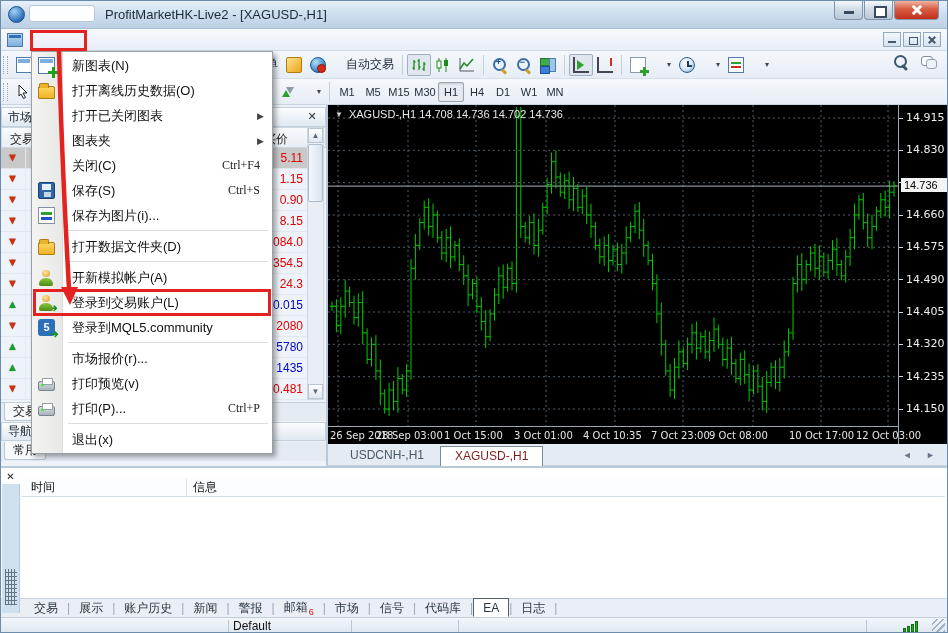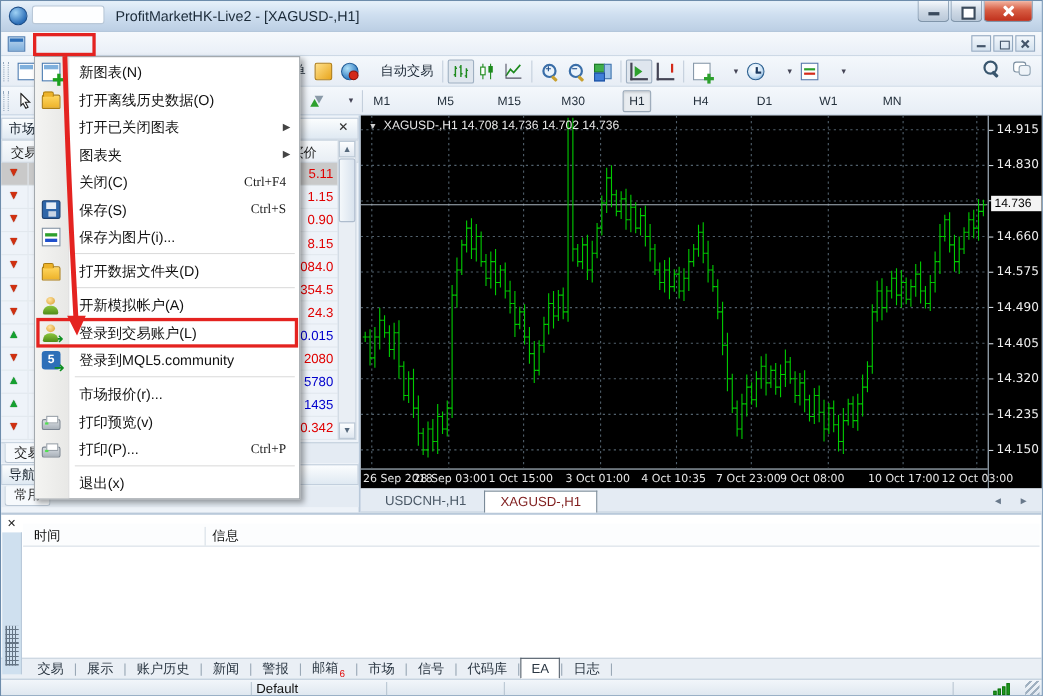--- a/index.html
+++ b/index.html
@@ -309,21 +309,21 @@
       <svg class="i-cursor" width="12" height="15">
           <path d="M2 1l8 8-4 0 2.5 4.5-2 1L4 10 2 12z" fill="#fff" stroke="#222" stroke-width="1"></path>
         </svg>
     </div>
     <div style="width:240px;flex:none;"></div>
     <div class="tbtn">
         <span class="ic i-symbols"></span>
         <span class="drop">▾</span>
       </div>
     <span class="sep-v"></span>
-    <div id="timeframes" style="display:flex;gap:32px;">
+    <div id="timeframes" style="display:flex;">
         <div class="tf-btn">M1</div>
         <div class="tf-btn">M5</div>
         <div class="tf-btn">M15</div>
         <div class="tf-btn">M30</div>
         <div class="tf-btn active">H1</div>
         <div class="tf-btn">H4</div>
         <div class="tf-btn">D1</div>
         <div class="tf-btn">W1</div>
         <div class="tf-btn">MN</div>
       </div>
@@ -393,21 +393,21 @@
             <span class="mw-bid blue">5780</span>
           </div>
           <div class="mw-row">
             <span class="mw-arrow up">▲</span>
             <span class="mw-cell-sep"></span>
             <span class="mw-bid blue">1435</span>
           </div>
           <div class="mw-row">
             <span class="mw-arrow down">▼</span>
             <span class="mw-cell-sep"></span>
-            <span class="mw-bid red">0.342</span>
+            <span class="mw-bid red">0.481</span>
           </div>
         </div>
       <div class="mw-scroll">
         <div class="sc-btn" style="top:0;">▲</div>
         <div class="sc-thumb"></div>
         <div class="sc-btn" style="bottom:0;">▼</div>
       </div>
       <div class="mw-tab-row">
         <span class="panel-tab">交易品种</span>
       </div>

